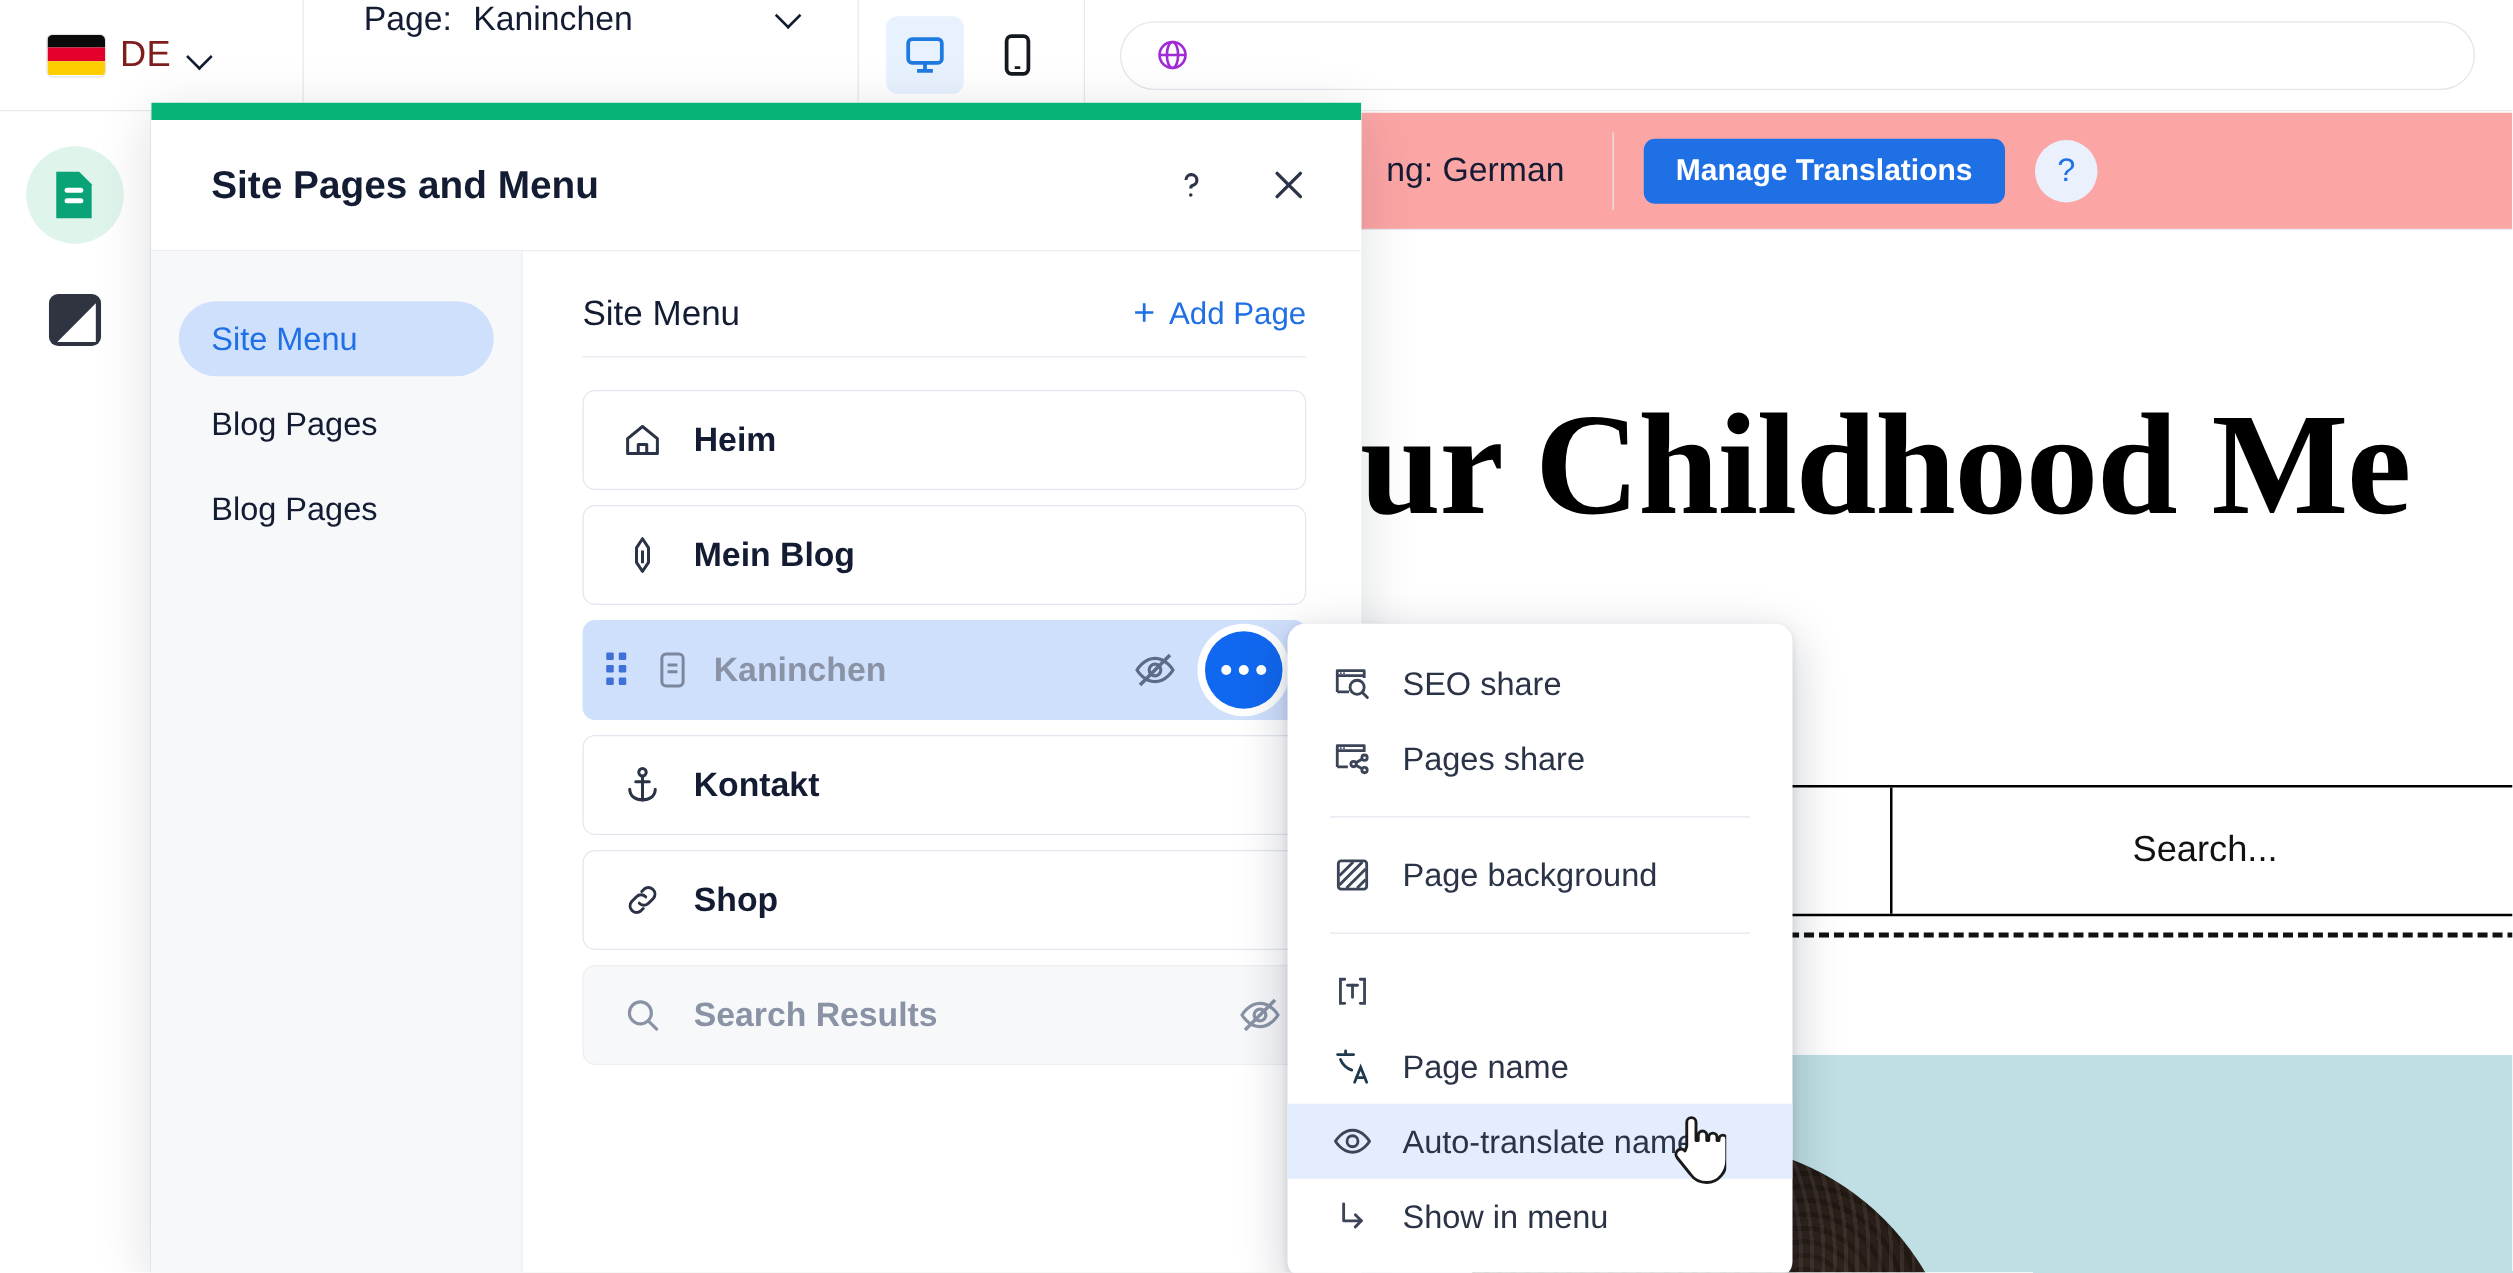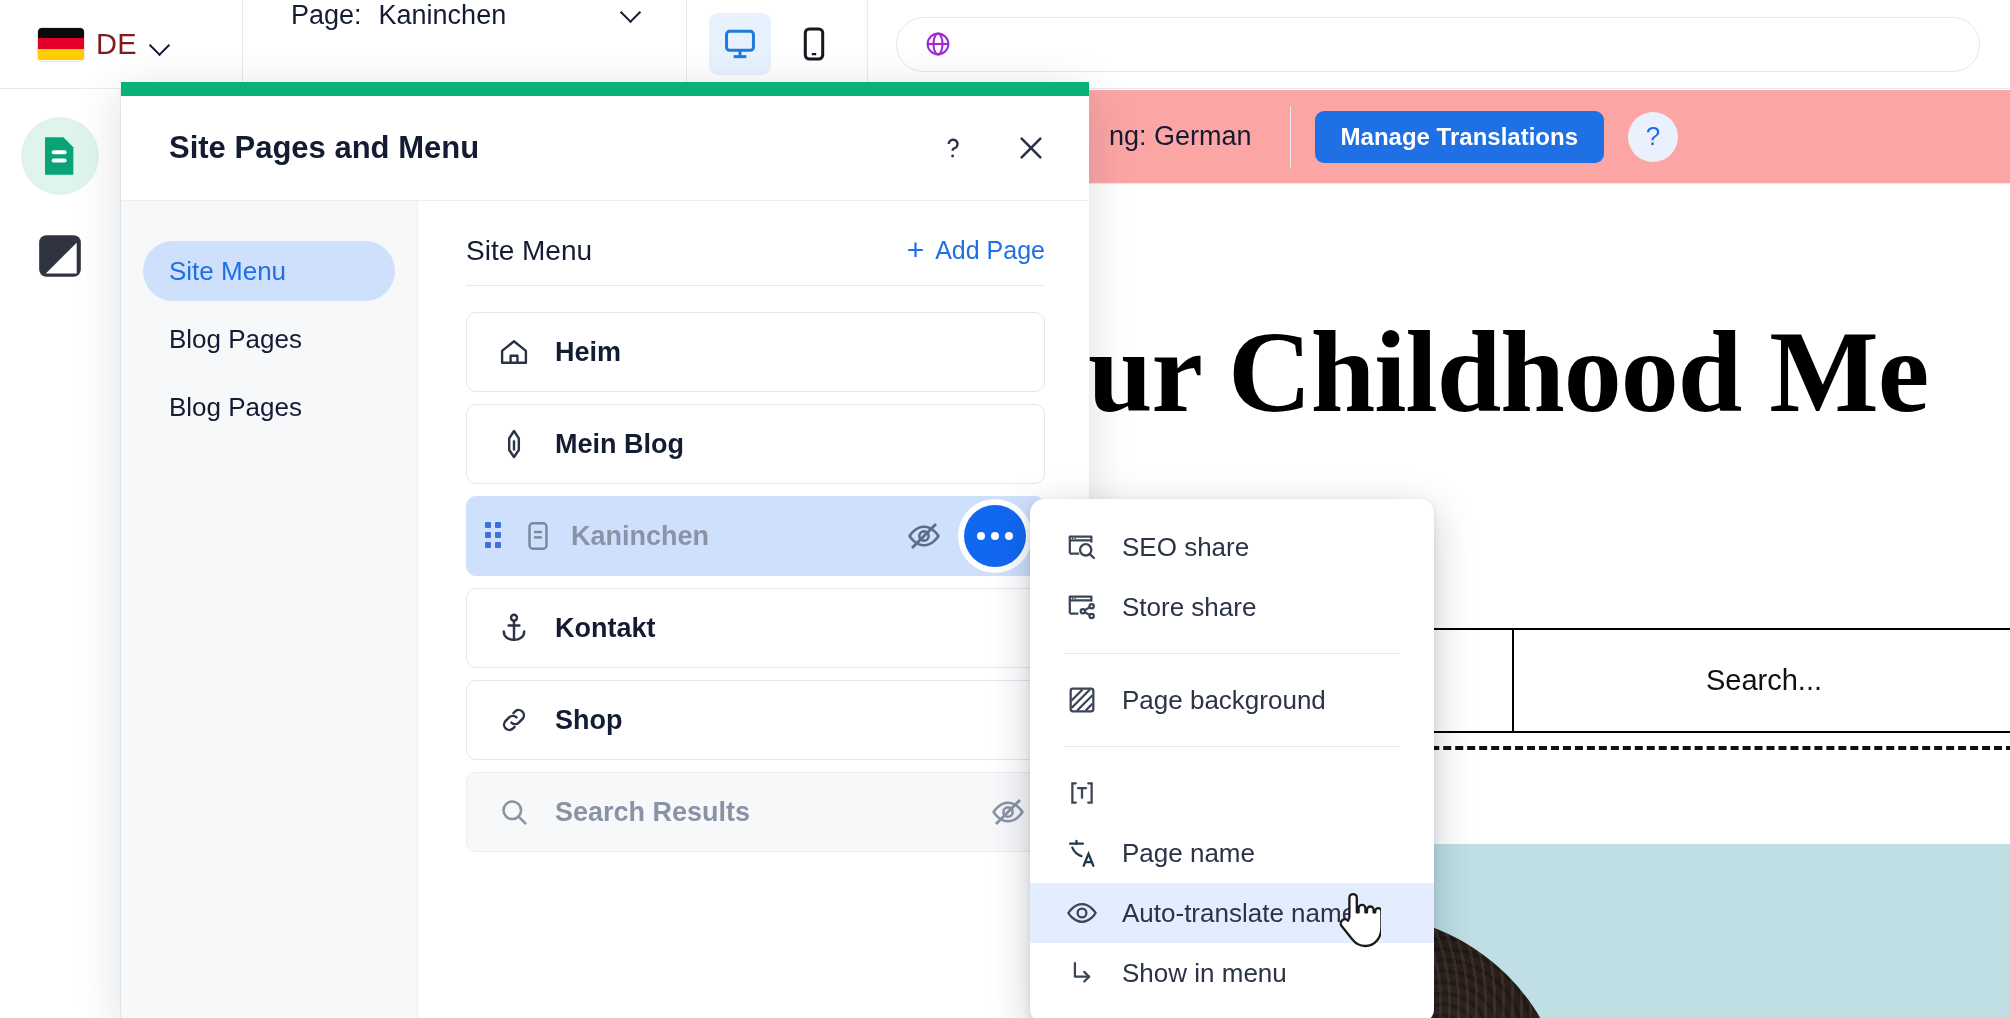--- a/index.html
+++ b/index.html
@@ -518,21 +518,21 @@
           <line x1="3.4" y1="16.6" x2="9.4" y2="16.6"></line>
           <circle cx="5.4" cy="6" r=".55" fill="#3c4458" stroke="none"></circle>
           <circle cx="7.2" cy="6" r=".55" fill="#3c4458" stroke="none"></circle>
           <circle cx="18.8" cy="11.4" r="1.5"></circle>
           <circle cx="18.8" cy="18.4" r="1.5"></circle>
           <circle cx="12.6" cy="15" r="1.5"></circle>
           <line x1="13.9" y1="14.3" x2="17.5" y2="12.1"></line>
           <line x1="13.9" y1="15.7" x2="17.5" y2="17.7"></line>
         </svg>
       </span>
-      <span>Store share</span>
+      <span>Pages share</span>
     </div>
 
     <div class="ctxsep"></div>
 
     <div class="ctxitem">
       <span class="ctxicon">
         <svg width="34" height="34" viewBox="0 0 24 24" fill="none" stroke="#3c4458" stroke-width="1.6">
           <rect x="4" y="4" width="16" height="16" rx="1.6"></rect>
           <line x1="4.6" y1="12.4" x2="12.4" y2="4.6"></line>
           <line x1="4.6" y1="17.6" x2="17.6" y2="4.6"></line>

